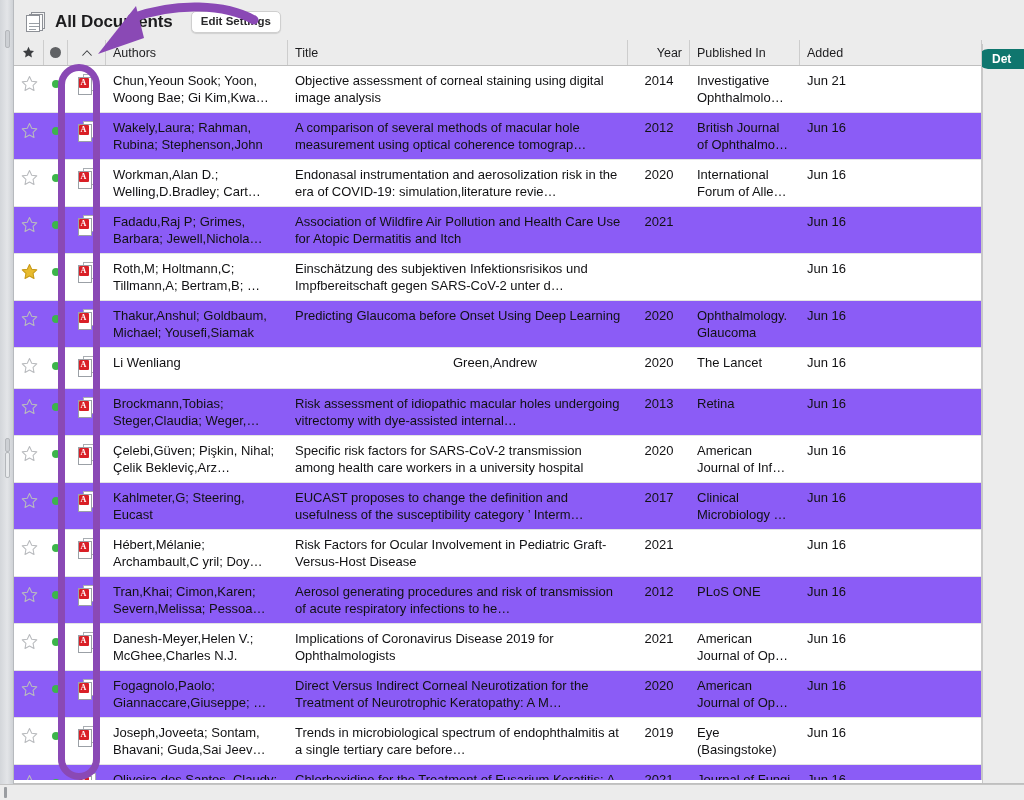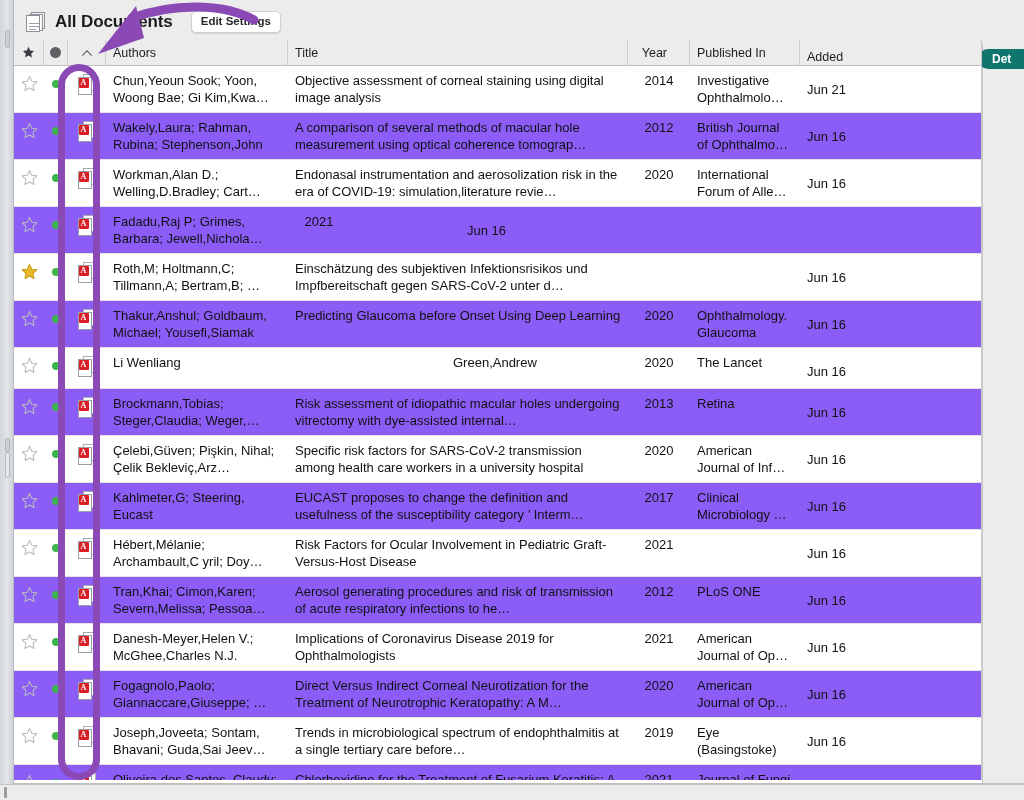--- a/index.html
+++ b/index.html
@@ -155,31 +155,31 @@
   }
   .col-head .ch {
     display: flex;
     align-items: center;
     box-sizing: border-box;
     border-right: 1px solid #cdcdcd;
     padding-left: 7px;
     overflow: hidden;
     white-space: nowrap;
   }
-  .col-head .ch.num { justify-content: flex-end; padding-right: 22px; }
+  .col-head .ch.num { justify-content: flex-end; padding-right: 7px; }
   .col-head .ch.ctr { justify-content: center; padding-left: 0; }
 
   .c-star { width: 30px; }
   .c-dot  { width: 24px; }
   .c-type { width: 38px; }
   .c-auth { width: 182px; }
   .c-titl { width: 340px; }
   .c-year { width: 62px; }
   .c-pubi { width: 110px; }
-  .c-addd { width: 180px; border-right: none !important; margin-top: 9px; }
+  .c-addd { width: 180px; border-right: none !important; }
 
   .hdr-star {
     width: 13px; height: 13px;
     display: block;
   }
   .hdr-dot {
     width: 11px; height: 11px;
     border-radius: 50%;
     background: #5f6164;
     display: block;
@@ -438,20 +438,21 @@
             <span class="row-dot"></span>
           </div>
           <div class="cell c-type ctr">
             <span class="pdf-icon">
               <span class="sheet-back"></span>
               <span class="sheet"></span>
               <span class="badge"></span>
             </span>
           </div>
           <div class="cell c-auth">Fadadu,Raj P; Grimes, Barbara; Jewell,Nichola…</div>
+          <div class="cell c-titl">Association of Wildfire Air Pollution and Health Care Use for Atopic Dermatitis and Itch</div>
           <div class="cell c-year num">2021</div>
           <div class="cell c-pubi"></div>
           <div class="cell c-addd">Jun 16</div>
         </div>
         <div class="row">
           <div class="cell c-star ctr">
             <svg class="row-star" viewBox="0 0 24 24">
               <path d="M12 2.1l2.95 6.2 6.75.85-4.95 4.75 1.25 6.75-6-3.35-6 3.35 1.25-6.75L2.3 9.15l6.75-.85z" fill="#e8bb2e" stroke="#c89a18" stroke-width="1.4" stroke-linejoin="round"></path>
             </svg>
           </div>

